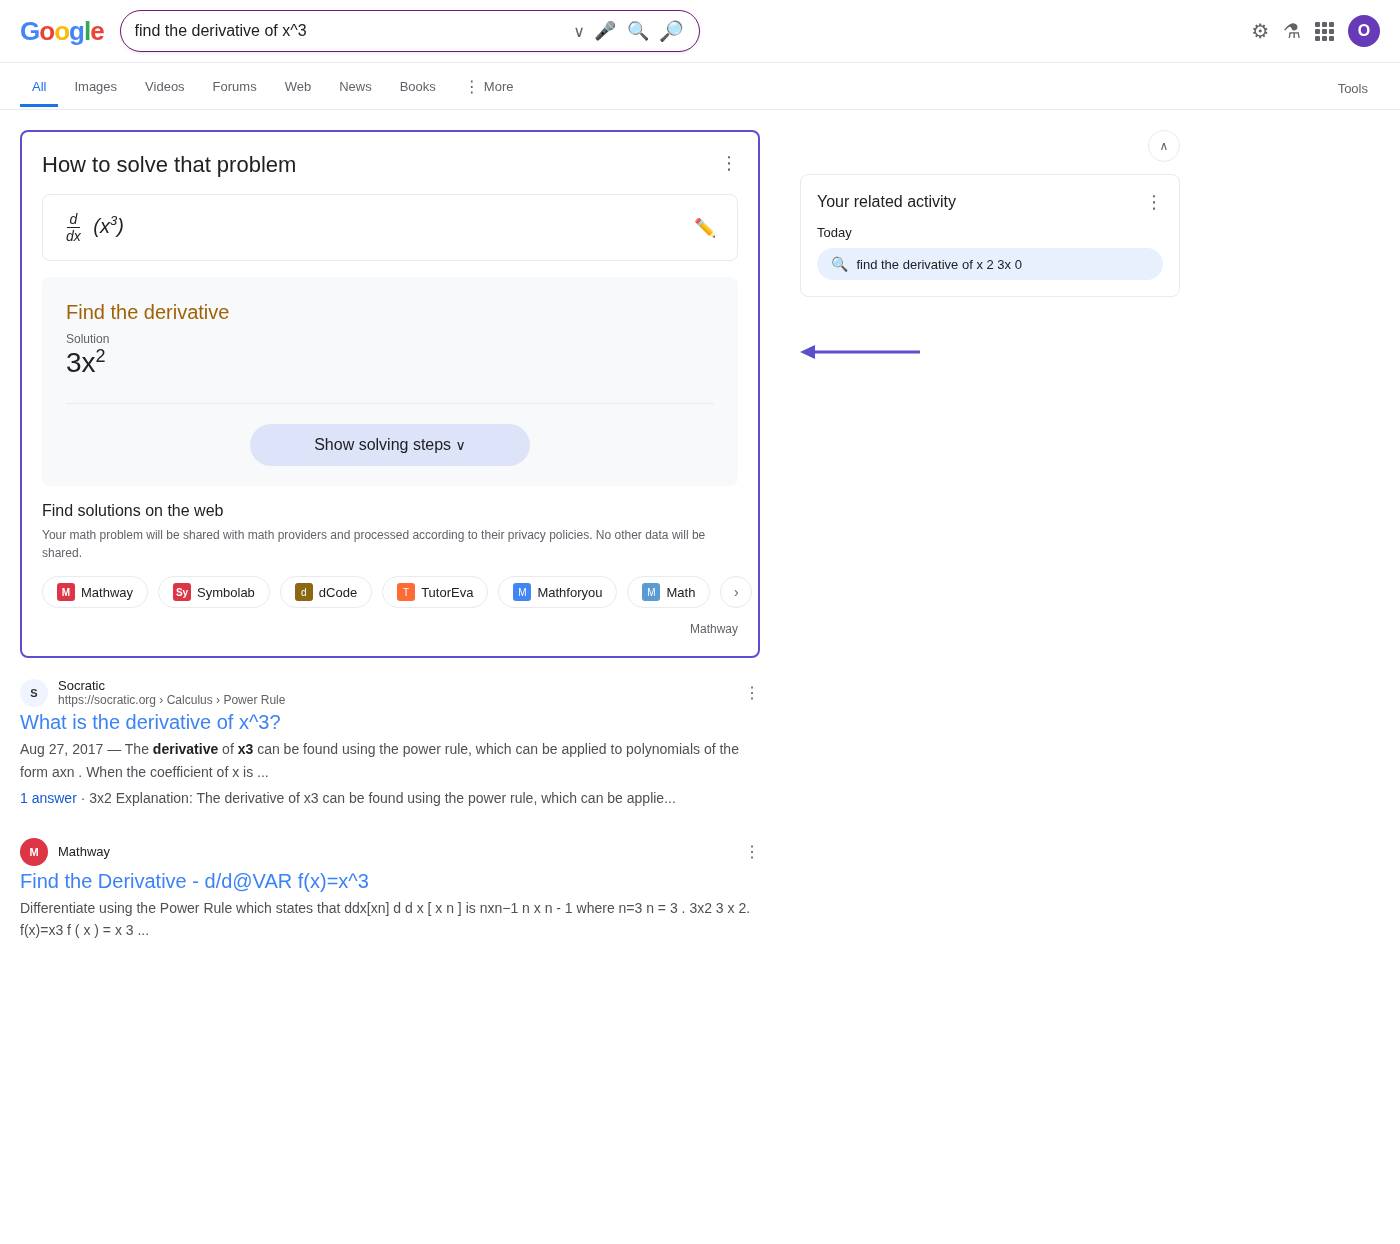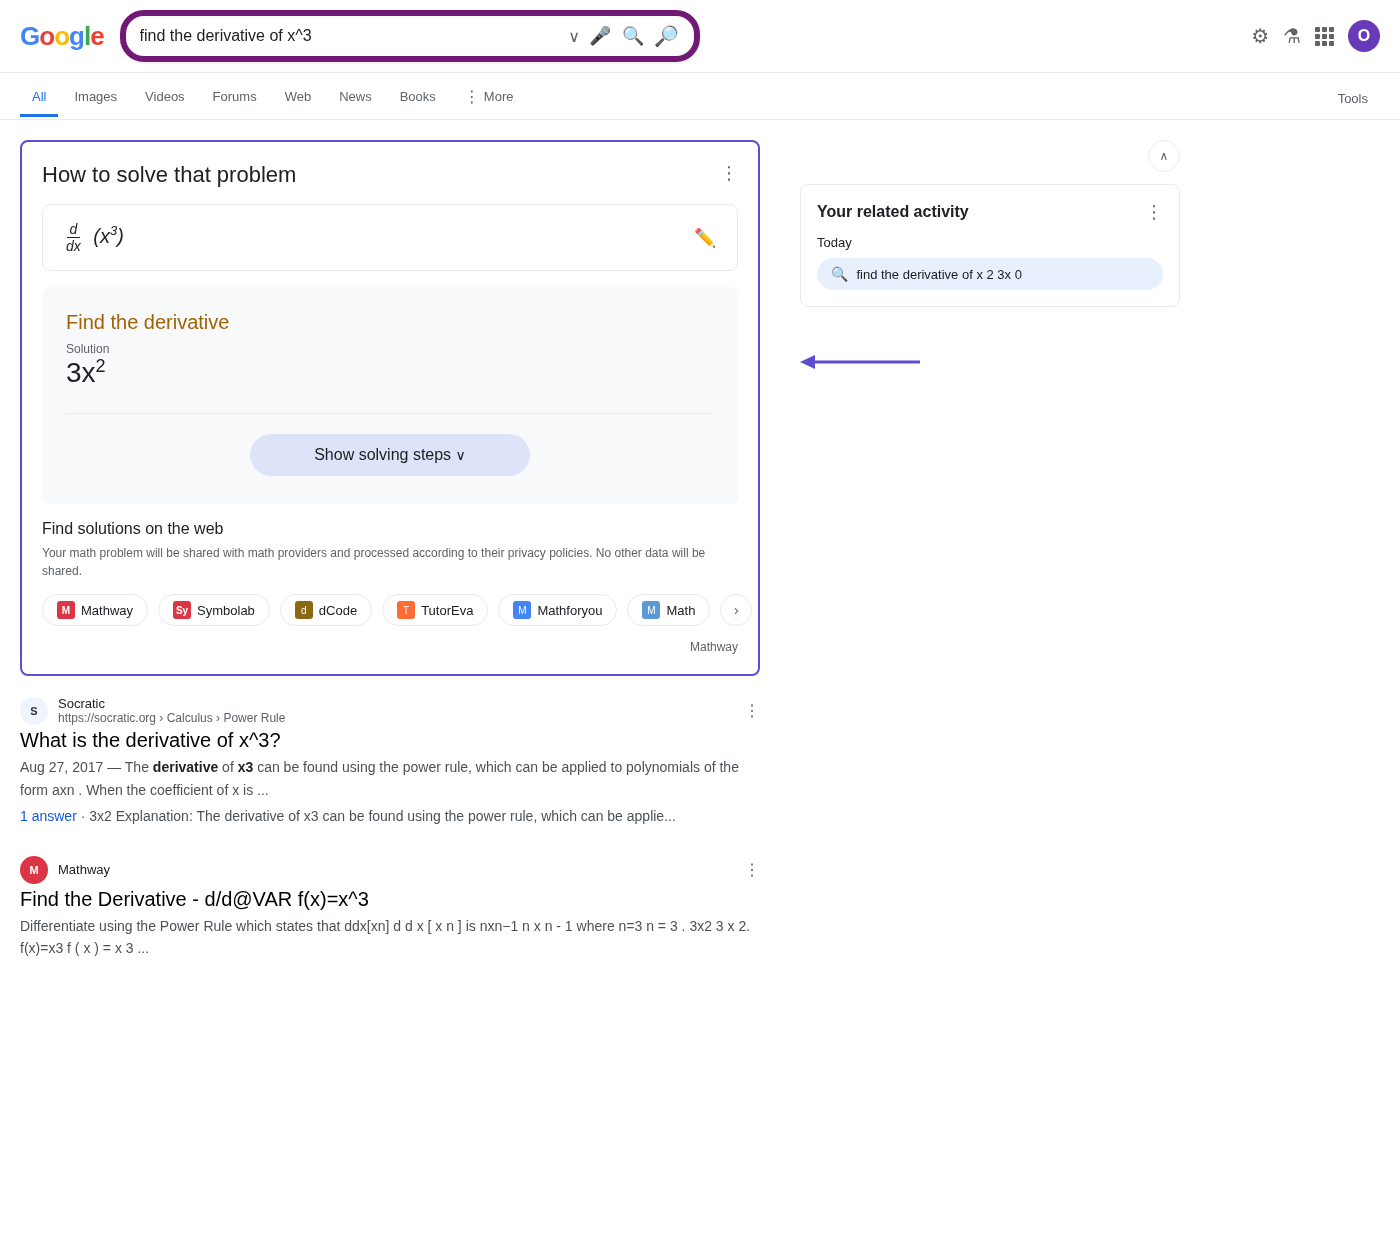--- a/index.html
+++ b/index.html
@@ -25,21 +25,21 @@
     .logo-g { color: #4285F4; }
     .logo-o1 { color: #EA4335; }
     .logo-o2 { color: #FBBC05; }
     .logo-g2 { color: #4285F4; }
     .logo-l { color: #34A853; }
     .logo-e { color: #EA4335; }
 
     .search-bar {
       display: flex;
       align-items: center;
-      border: 6px solid #701a75;
+      border: 1px solid #701a75;
       border-radius: 24px;
       padding: 8px 14px;
       flex: 1;
       max-width: 580px;
       background: #fff;
       box-shadow: 0 1px 3px rgba(0,0,0,0.1);
     }
     .search-input {
       border: none;
       outline: none;
@@ -173,21 +173,21 @@
       align-items: center;
       justify-content: center;
       gap: 8px;
       background: #dde3f9;
       border: none;
       border-radius: 24px;
       padding: 12px 40px;
       font-size: 16px;
       color: #202124;
       cursor: pointer;
-      margin: 8px auto;
+      margin: 0 auto;
       display: block;
       width: 280px;
     }
     .divider-line {
       border: none;
       border-top: 1px solid #e8eaed;
       margin: 20px 0;
     }
 
     .web-solutions-title {
@@ -265,21 +265,21 @@
       display: flex; align-items: center; justify-content: center;
       font-size: 12px;
       font-weight: bold;
     }
     .result-source-info { flex: 1; }
     .result-site-name { font-size: 13px; color: #202124; }
     .result-url { font-size: 12px; color: #5f6368; }
     .result-dots { color: #5f6368; font-size: 16px; cursor: pointer; }
     .result-title {
       font-size: 20px;
-      color: #000000;
+      color: #3b82f6;
       font-weight: 400;
       margin-bottom: 4px;
       cursor: pointer;
       text-decoration: none;
       display: block;
     }
     .result-snippet {
       font-size: 14px;
       color: #4d5156;
       line-height: 1.6;
@@ -295,21 +295,21 @@
       padding: 16px;
     }
     .related-title-row {
       display: flex;
       align-items: center;
       justify-content: space-between;
       margin-bottom: 12px;
     }
     .related-title {
       font-size: 16px;
-      font-weight: 700;
+      font-weight: 400;
       color: #202124;
     }
     .today-label {
       font-size: 13px;
       font-weight: 500;
       color: #202124;
       margin-bottom: 8px;
     }
     .activity-item {
       display: flex;

